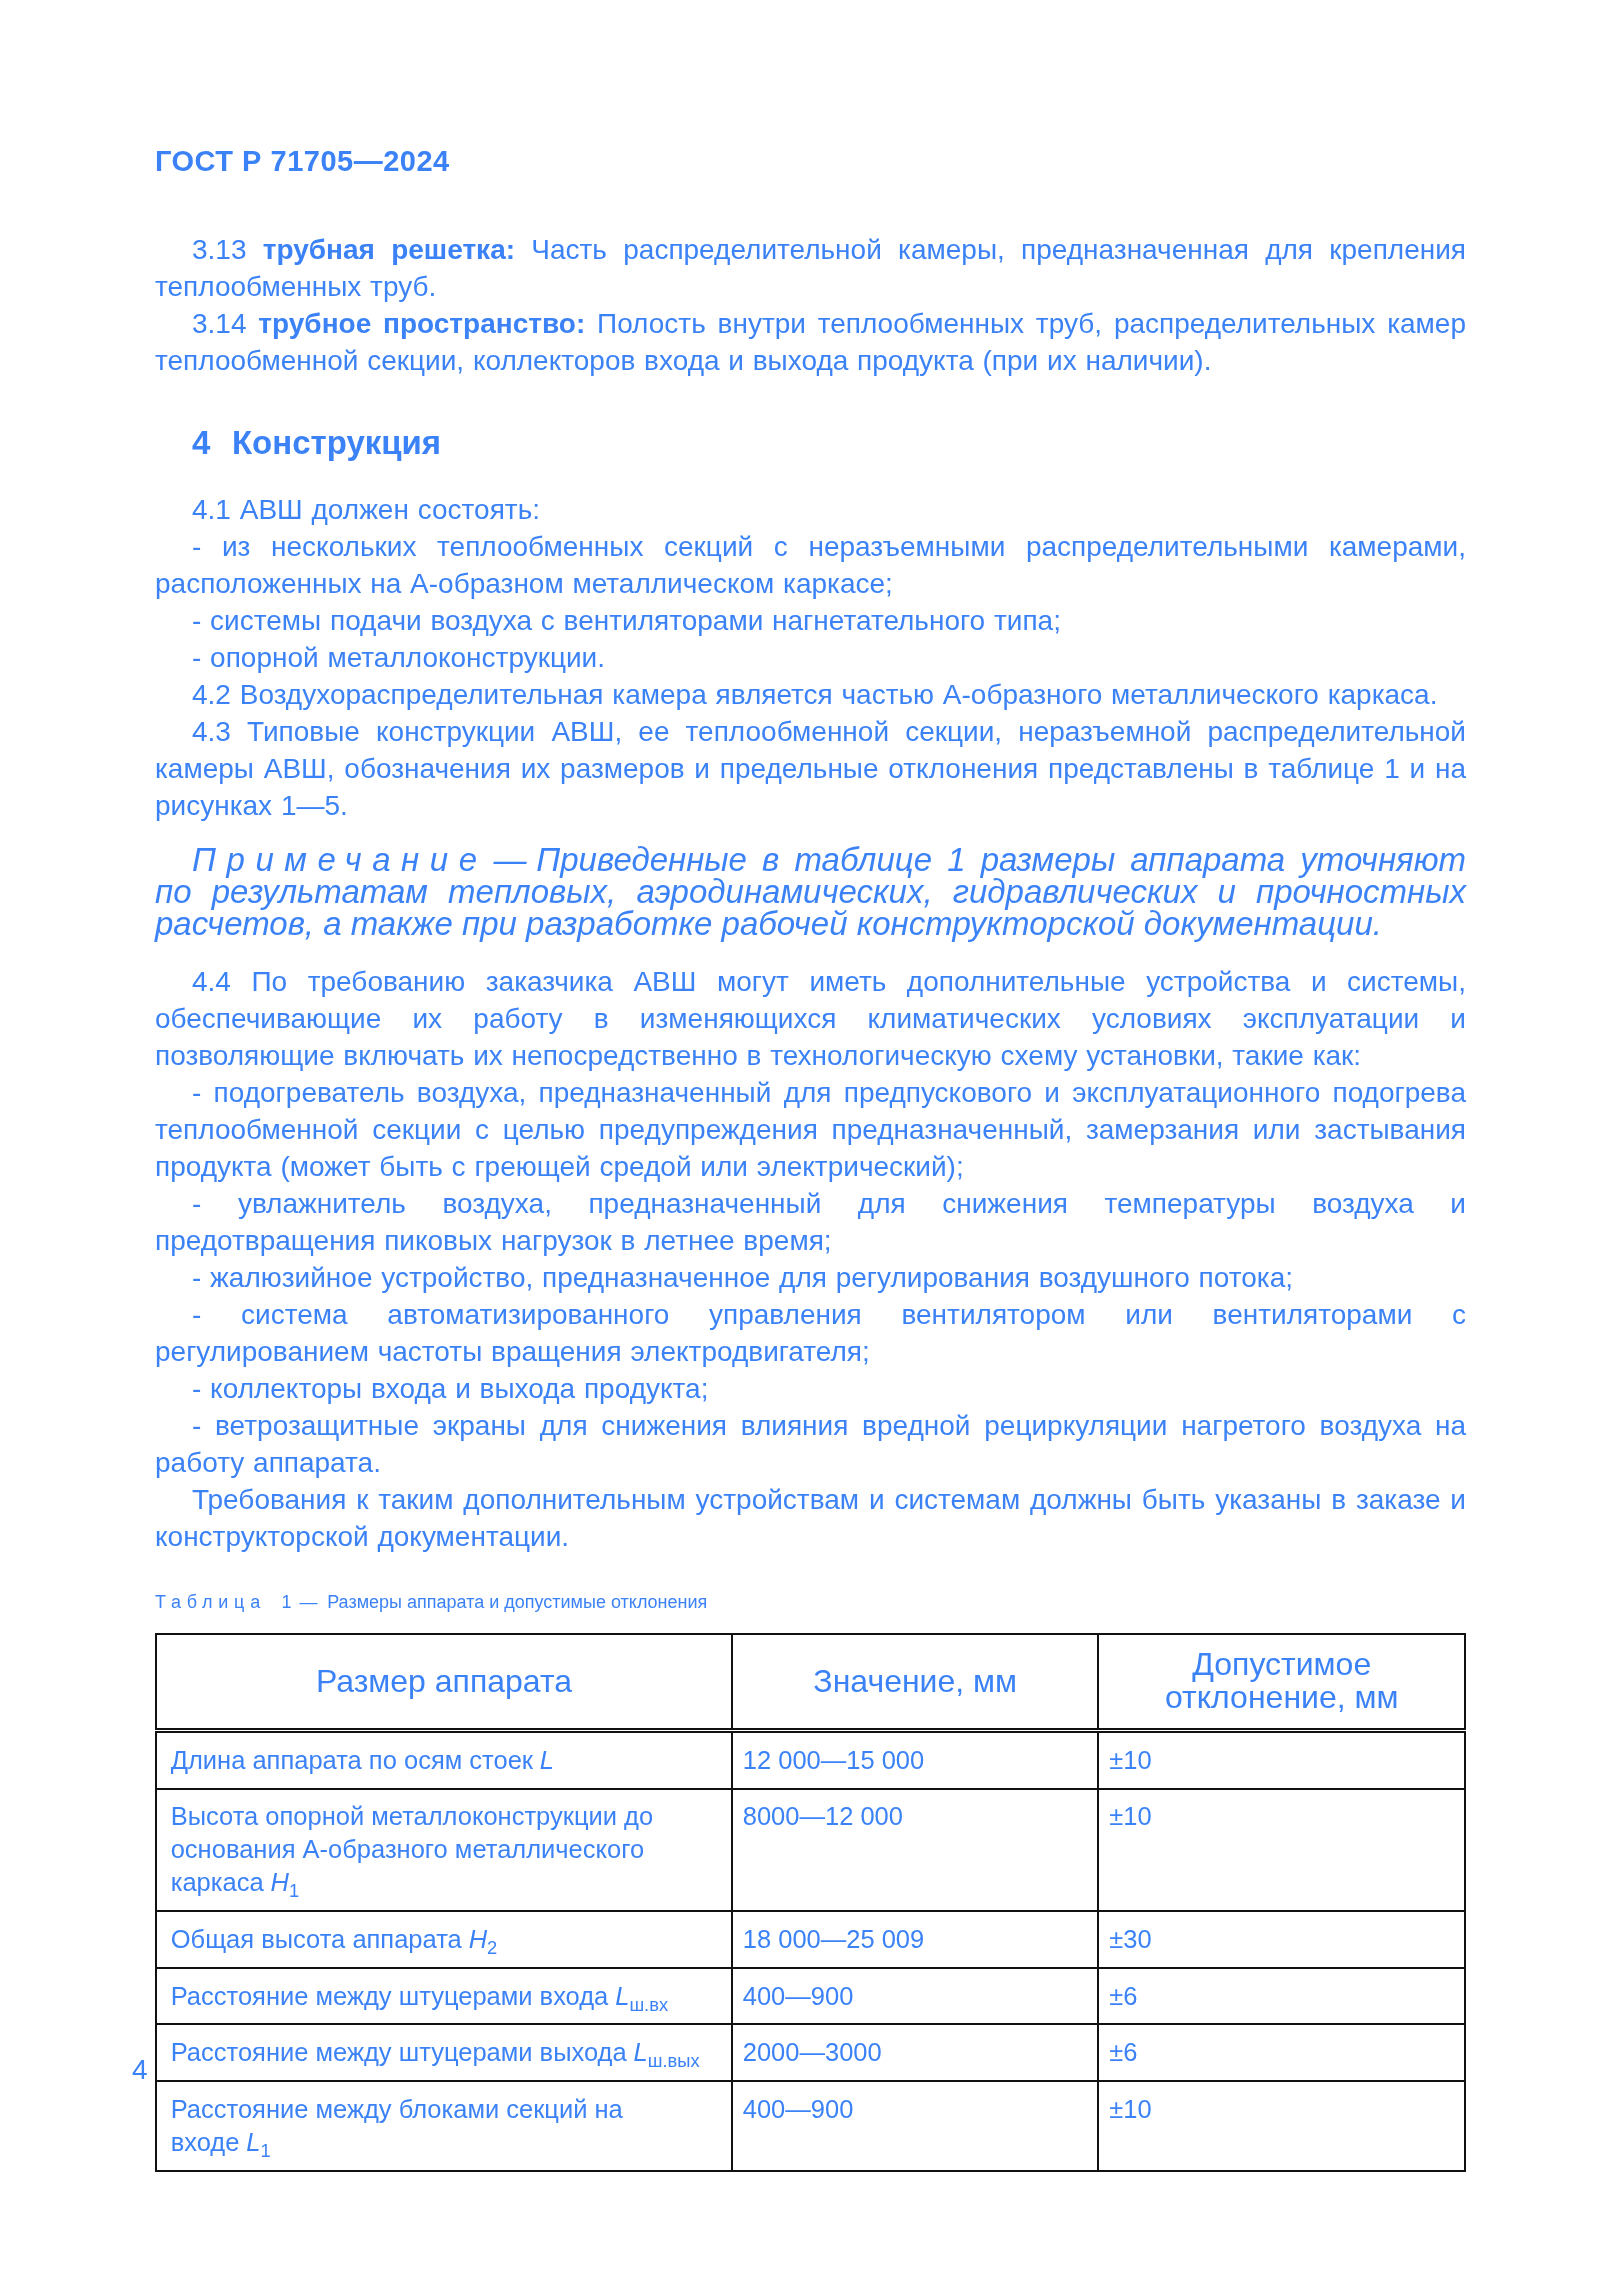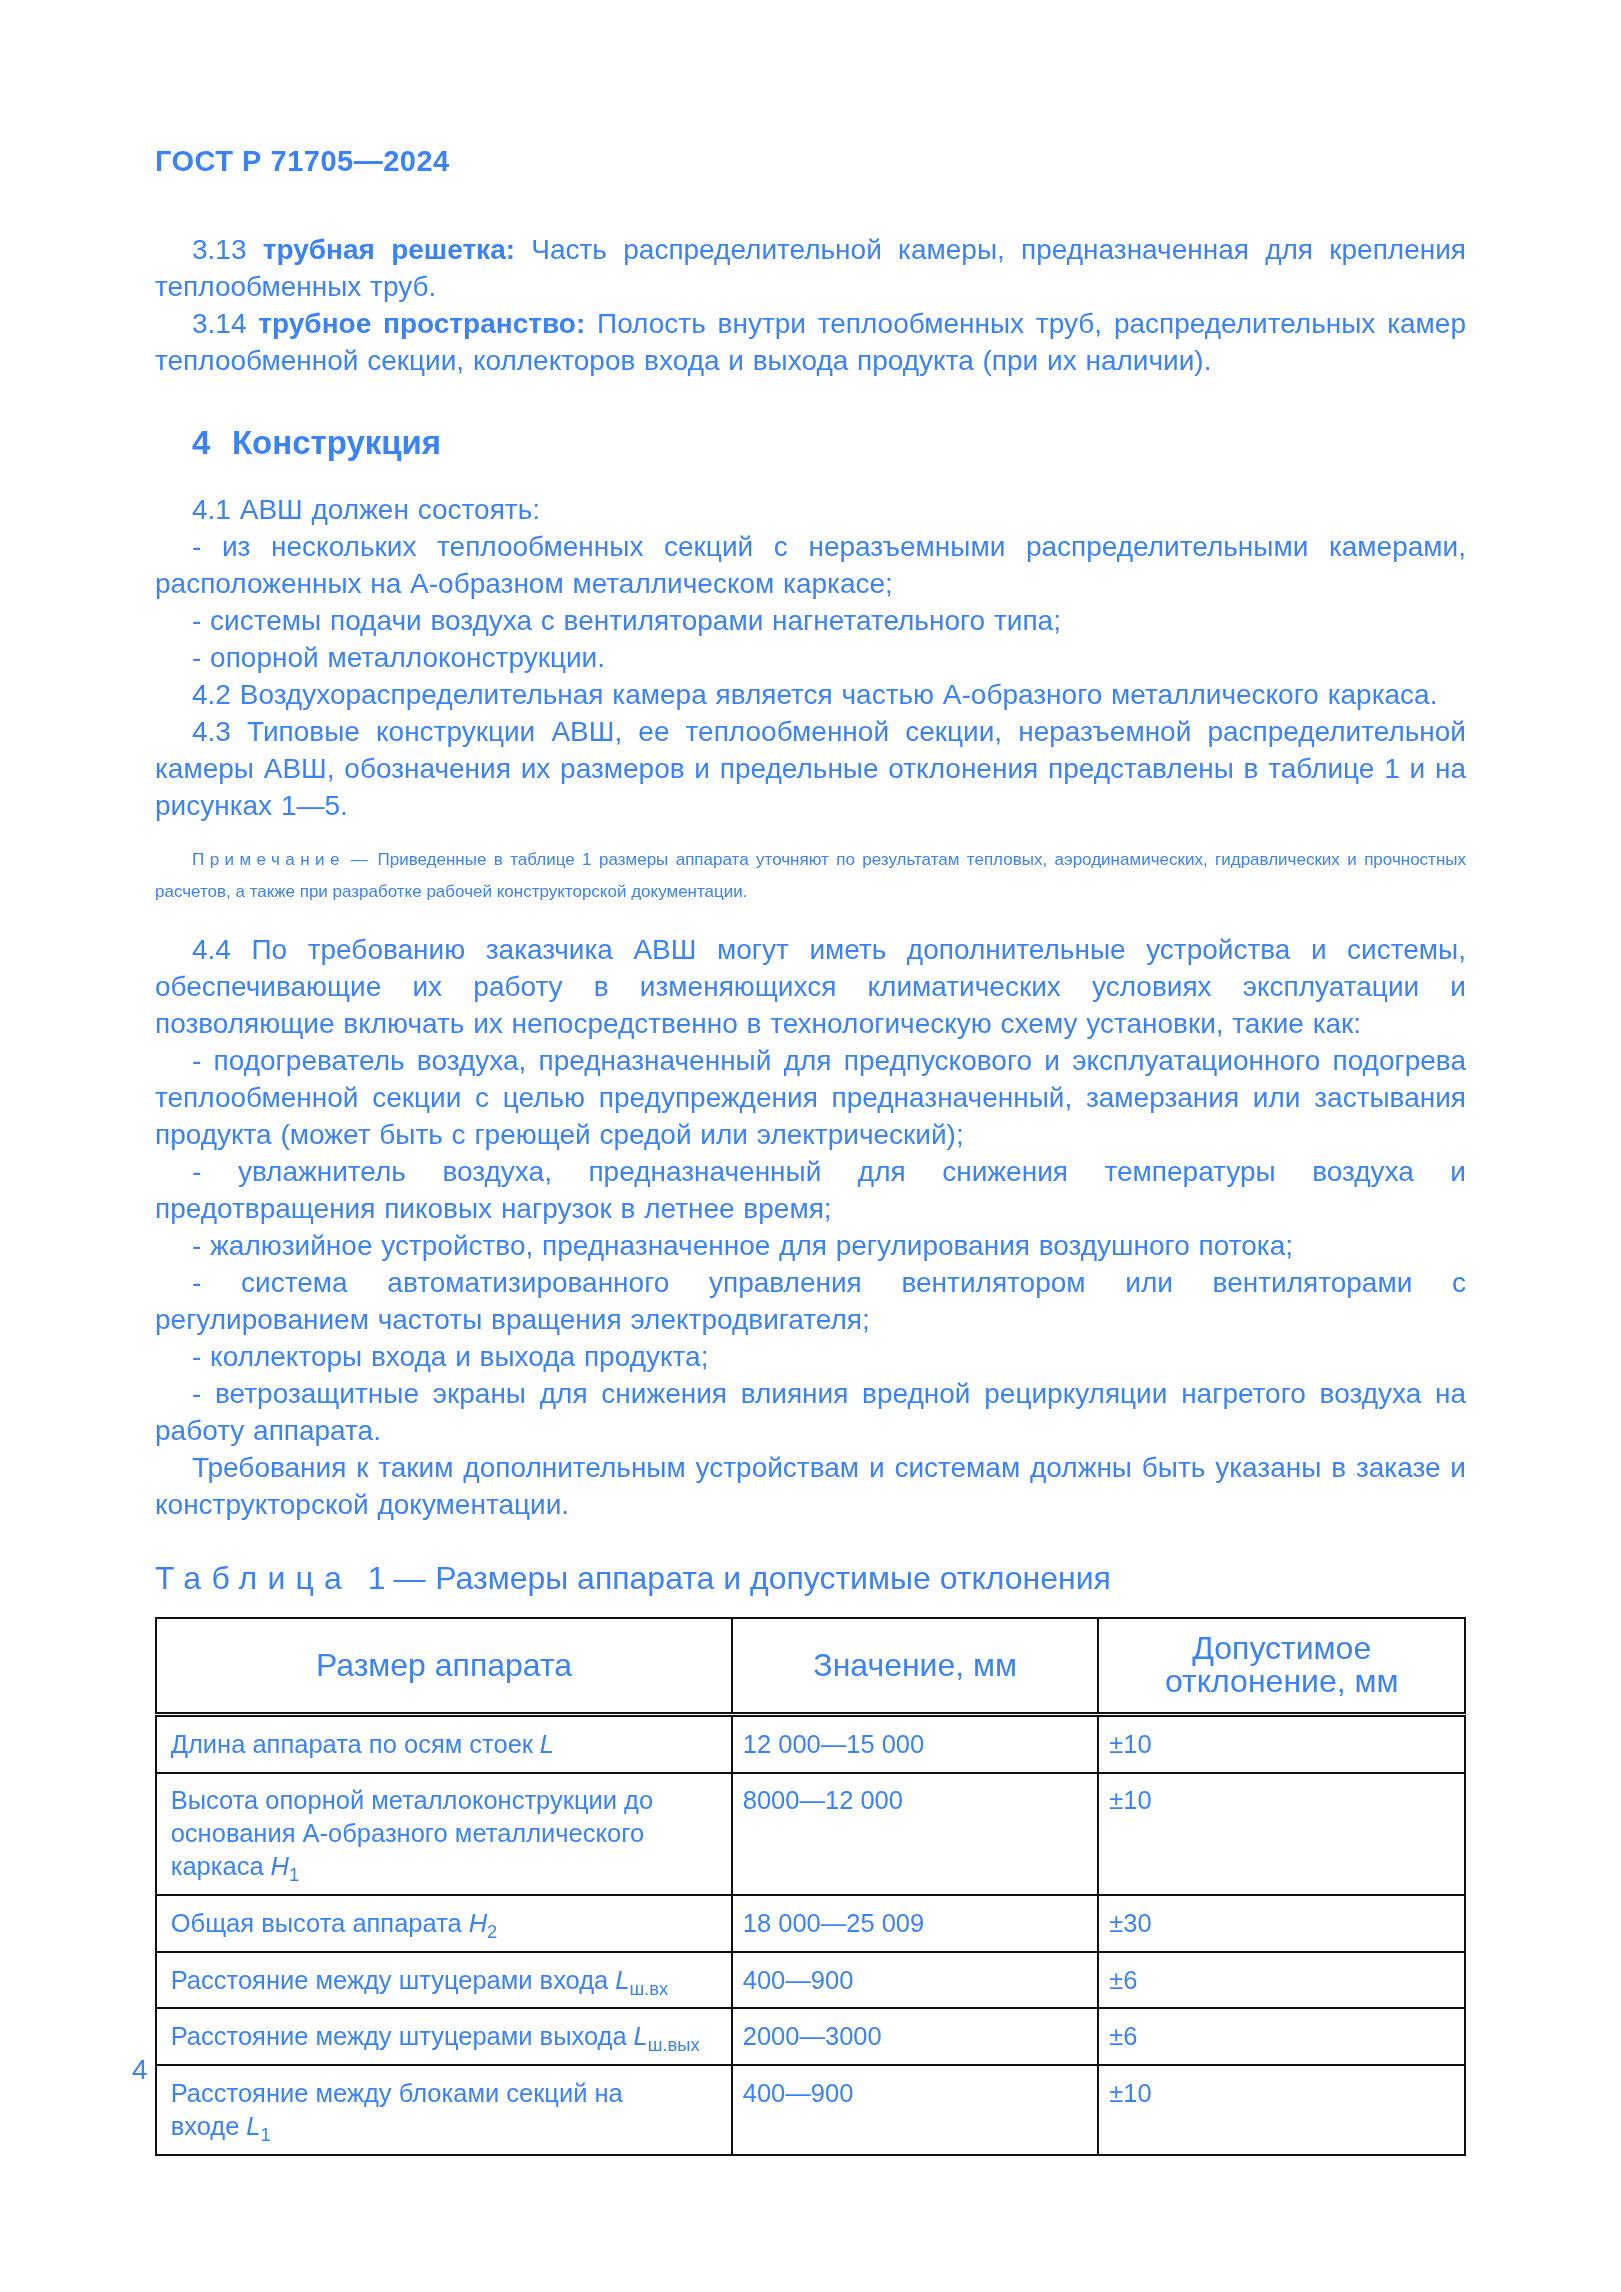--- a/index.html
+++ b/index.html
@@ -24,28 +24,29 @@
   }
   p.tail { margin-bottom:0; }
 
   h2.section {
     font-size:33px; font-weight:bold;
     margin:45px 0 29px 37px;
   }
   h2.section .sec-num { margin-right:21.6px; }
 
   p.note {
-    font-size:17px; line-height:32px;
+    font-size:33px; line-height:32px;
     text-align:justify; text-indent:37px;
     margin:19.6px 0 23.5px 0;
+    font-style:italic;
   }
   .spaced { letter-spacing:0.32em; }
   .note-dash { margin:0 9.8px 0 5.9px; }
 
-  p.tbl-caption { font-size:32px; margin:37px 0 19.6px 0; }
+  p.tbl-caption { font-size:18px; margin:37px 0 19.6px 0; }
   .cap-num { margin:0 7.8px 0 15.7px; }
   .cap-dash { margin-right:9.8px; }
 
   table.gost {
     width:100%;
     border-collapse:collapse;
     border:2.9px solid #111;
     font-size:25.5px; line-height:33px;
   }
   table.gost th {

